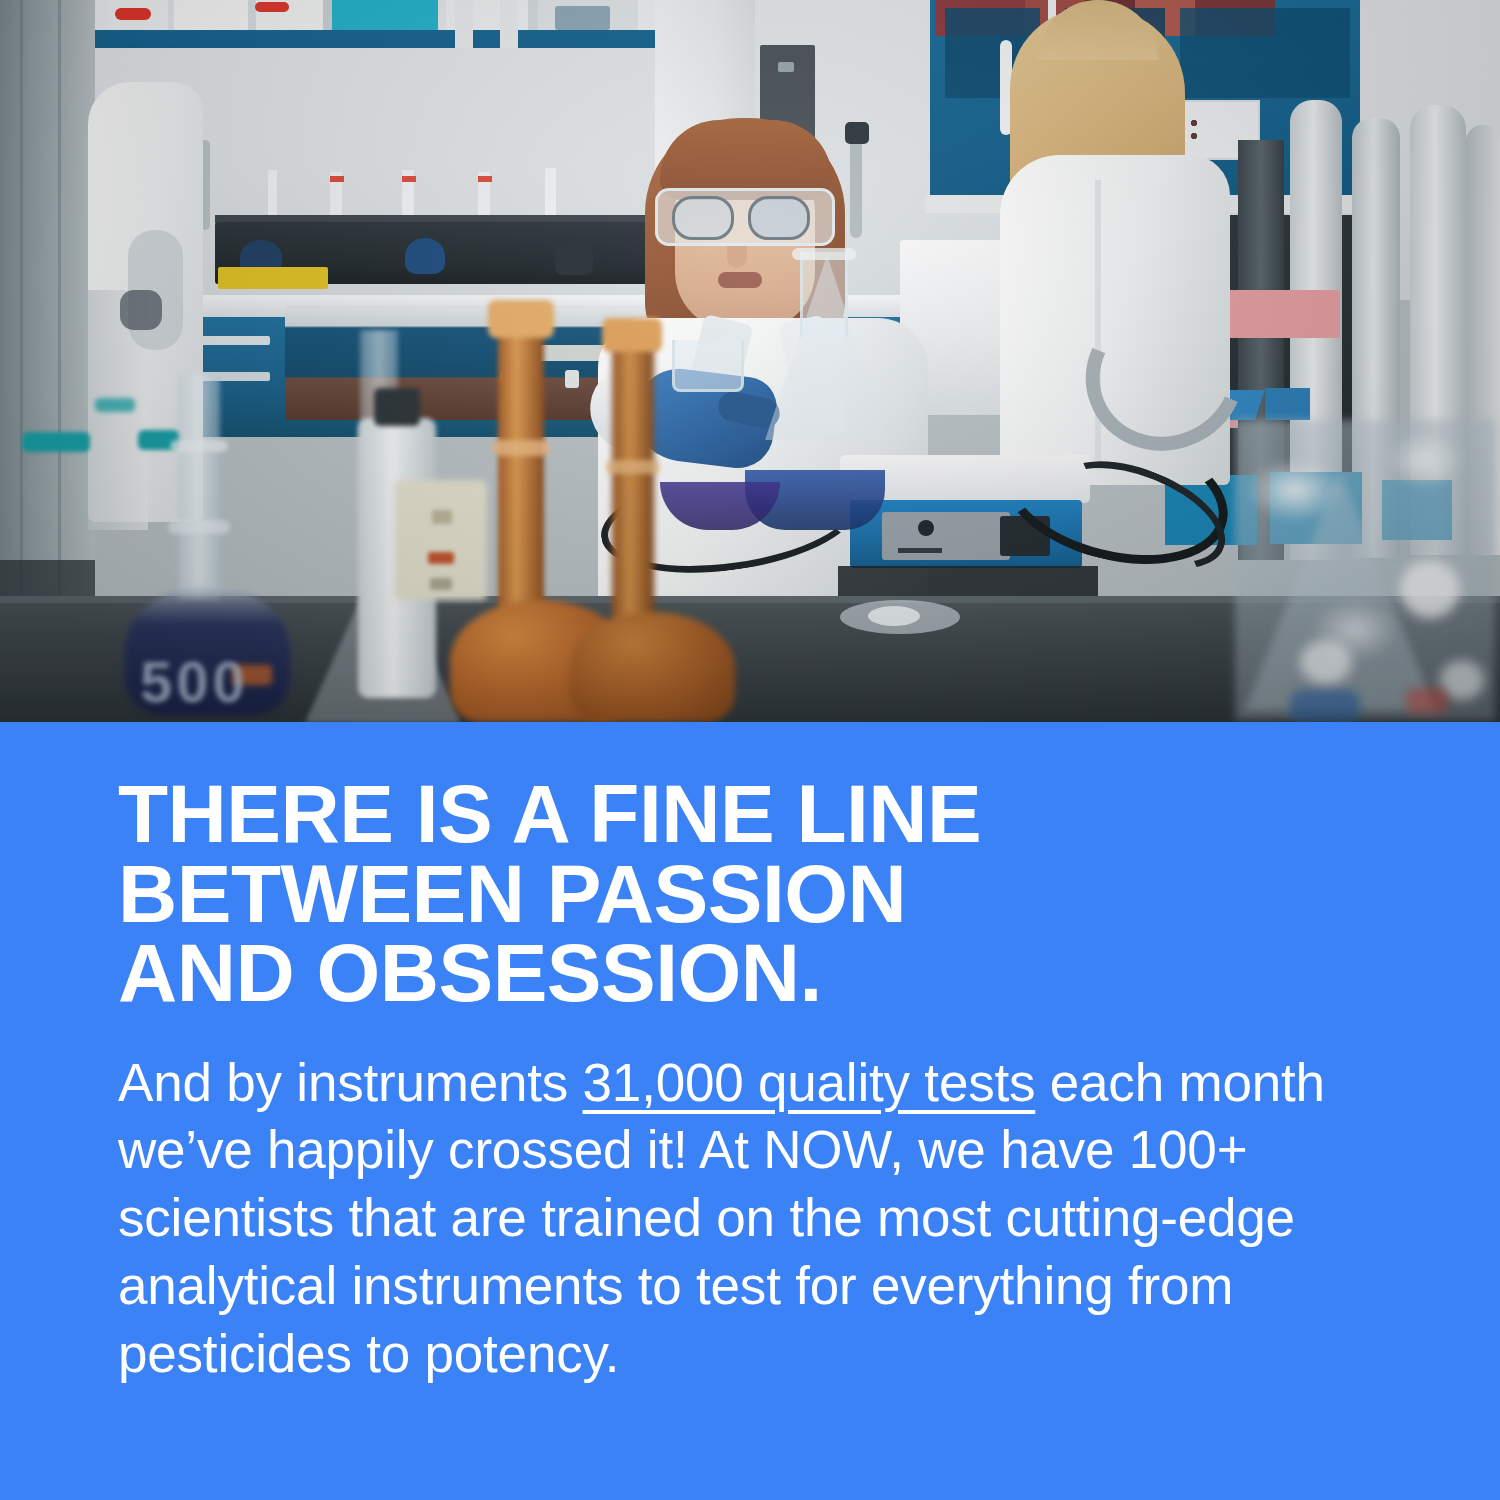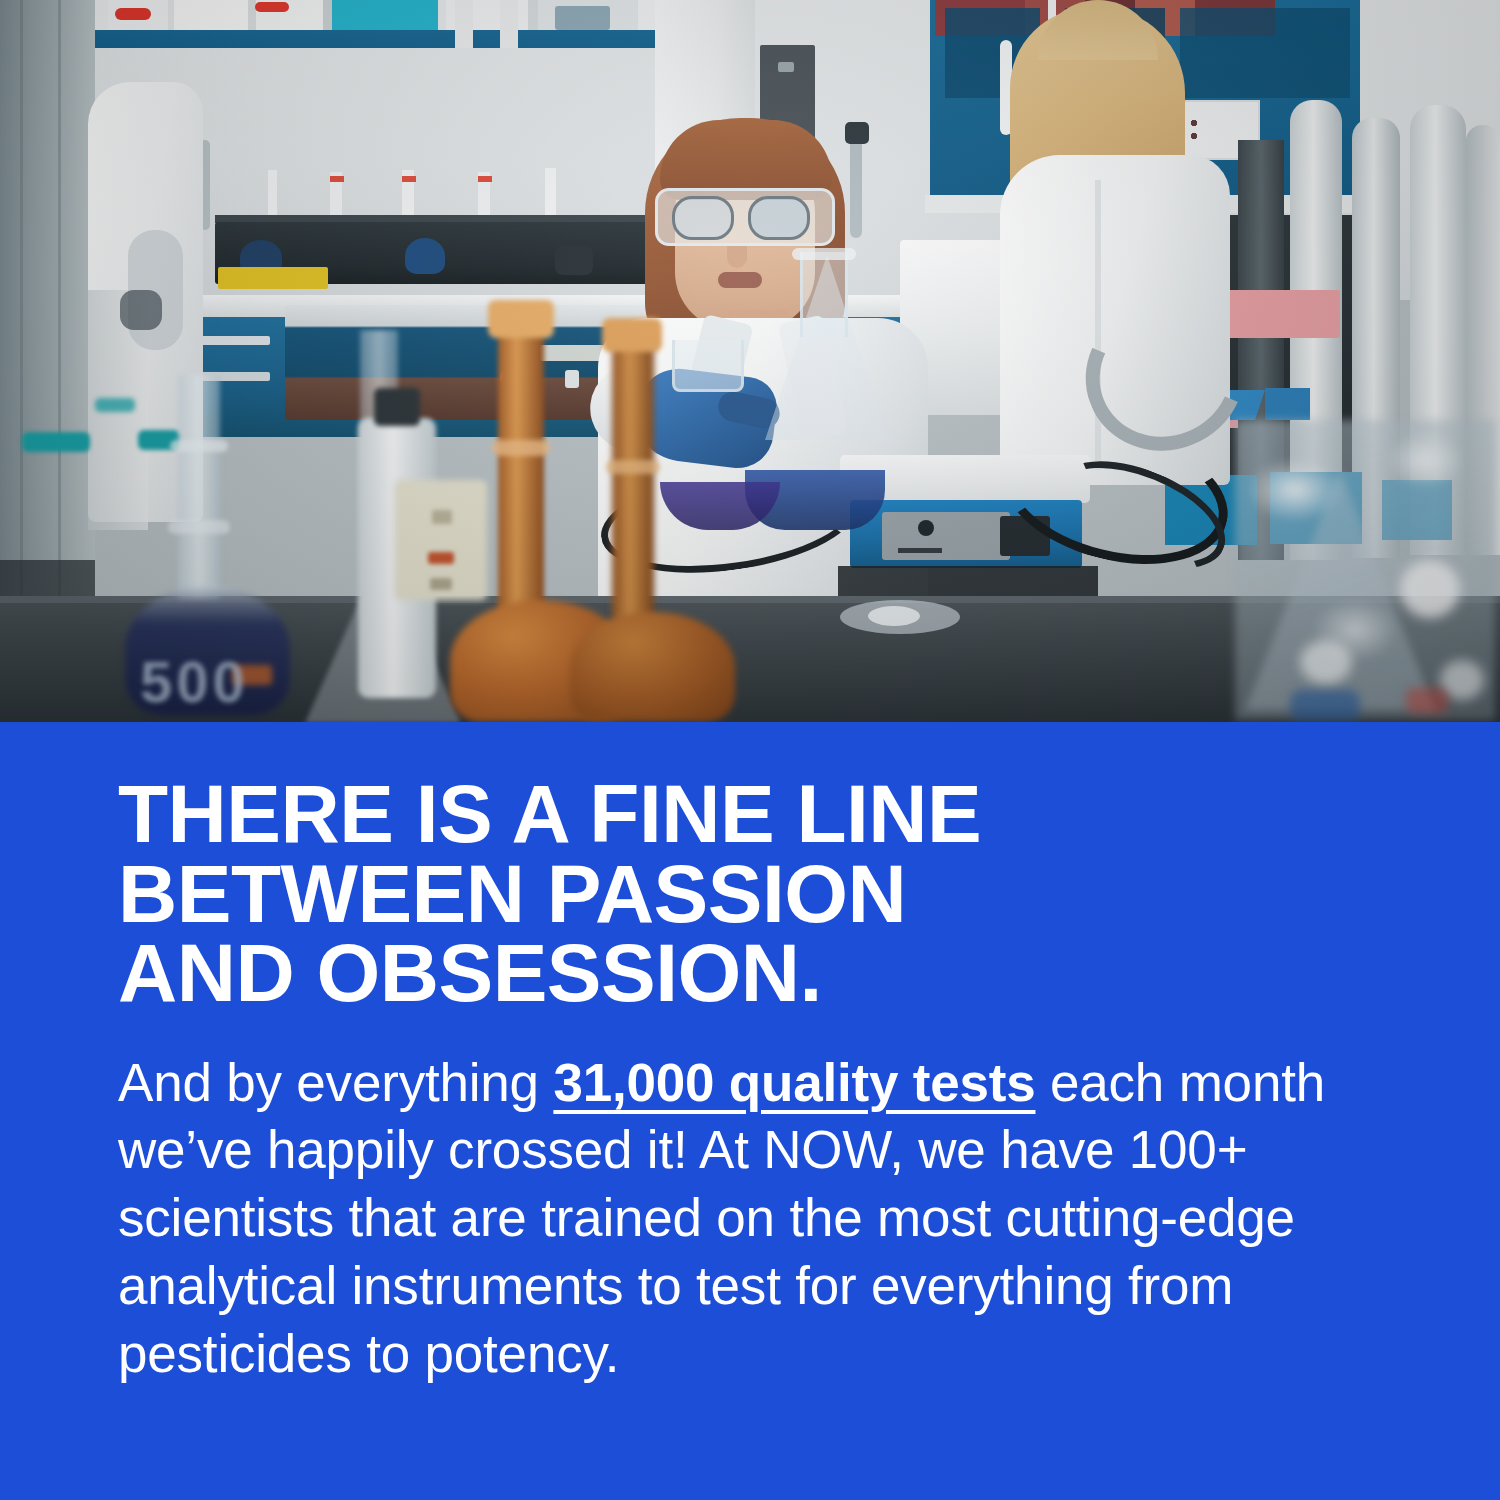--- a/index.html
+++ b/index.html
@@ -468,21 +468,21 @@
   .grade {
     left:0; top:0; width:1500px; height:722px;
     background:
       radial-gradient(ellipse 900px 520px at 50% 38%, rgba(255,255,255,.07) 0%, rgba(0,0,0,.16) 100%);
     pointer-events:none;
   }
 
   
   .panel {
     position:absolute; left:0; top:722px; width:1500px; height:778px;
-    background:#1d4ed8;
+    background:#3b82f6;
     padding:52px 118px 0 118px;
   }
   .headline {
     font-family:"Liberation Sans", sans-serif;
     color:#ffffff;
     font-weight:700;
     font-size:82px;
     line-height:0.97;
     letter-spacing:-0.5px;
     text-transform:uppercase;
@@ -493,21 +493,21 @@
   .body-copy {
     margin-top:36px;
     font-family:"Liberation Sans", sans-serif;
     color:#ffffff;
     font-weight:400;
     font-size:53px;
     line-height:1.28;
     letter-spacing:-0.2px;
   }
   .body-copy .hl {
-    font-weight:700;
+    font-weight:400;
     text-decoration:underline;
     text-underline-offset:9px;
     text-decoration-thickness:4px;
   }
 </style>
 </head>
 <body>
 
 <div class="card">
 
@@ -683,16 +683,16 @@
     <div class="rg-blue"></div>
     <div class="rg-red"></div>
 
     <div class="grade"></div>
   </div>
 
   <div class="panel">
     <h1 class="headline">THERE IS A FINE LINE
 BETWEEN PASSION
 AND OBSESSION.</h1>
-    <p class="body-copy"><span>And by everything </span><span class="hl">31,000 quality tests</span><span> each month we’ve happily crossed it! At NOW, we have 100+ scientists that are trained on the most cutting-edge analytical instruments to test for everything from pesticides to potency.</span></p>
+    <p class="body-copy"><span>And by instruments </span><span class="hl">31,000 quality tests</span><span> each month we’ve happily crossed it! At NOW, we have 100+ scientists that are trained on the most cutting-edge analytical instruments to test for everything from pesticides to potency.</span></p>
   </div>
 
 </div>
 
 </body></html>

